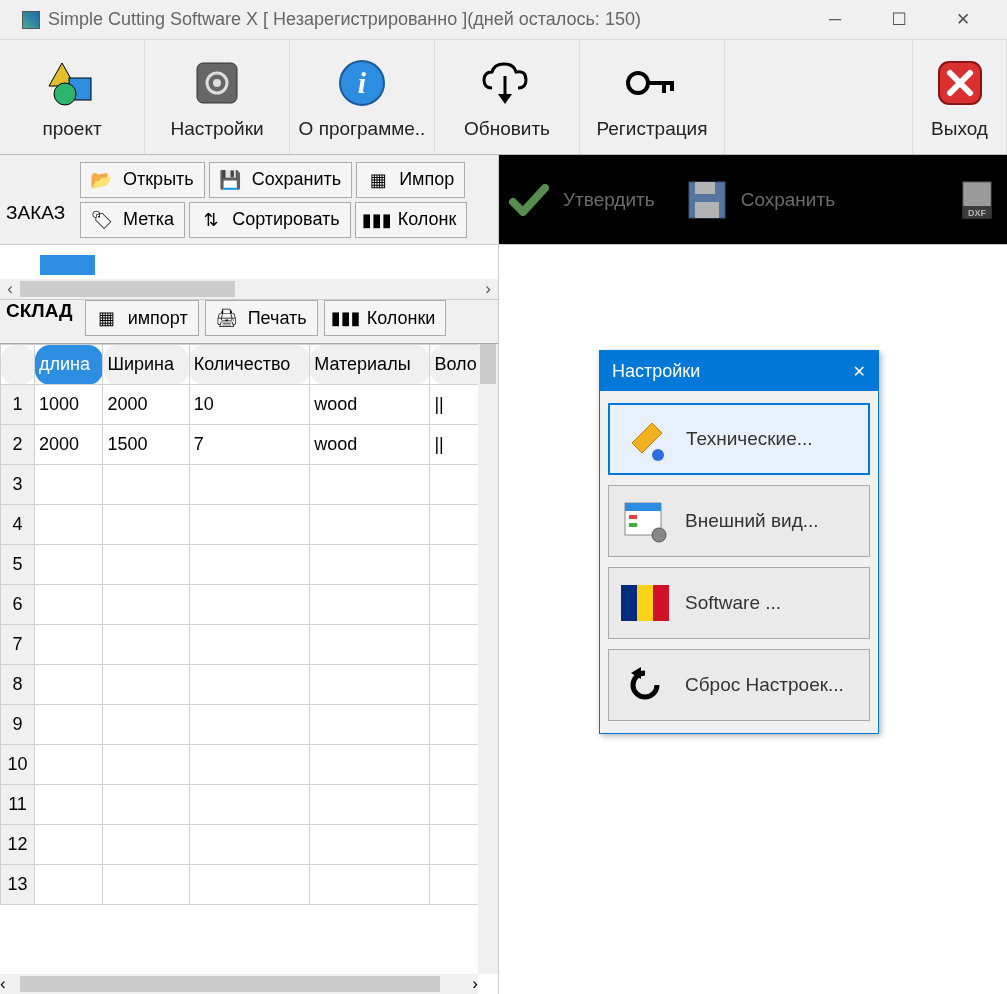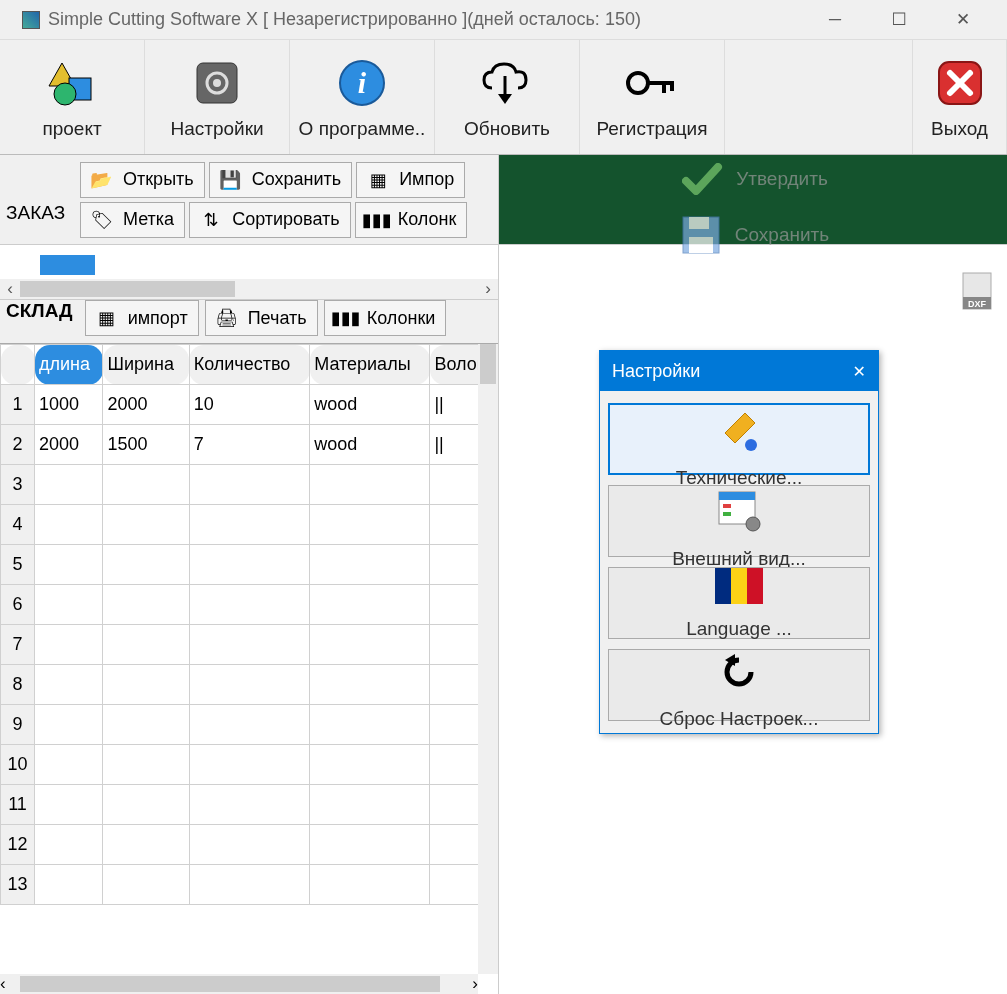--- a/index.html
+++ b/index.html
@@ -34,28 +34,28 @@
 .table-wrap { flex: 1; position: relative; overflow: hidden; background: #fff; }
 .grid { border-collapse: collapse; width: 100%; }
 .grid th, .grid td { border: 1px solid #d0d0d0; text-align: left; font-size: 18px; height: 40px; padding: 0 4px; }
 .grid th { background: #f0f0f0; font-weight: normal; border-radius: 15px; }
 .grid th.sel { background: #2d8de0; color: #fff; }
 .grid td.rownum { background: #f0f0f0; text-align: center; width: 34px; }
 .vscroll { position: absolute; right: 0; top: 0; bottom: 20px; width: 20px; background: #f0f0f0; }
 .vscroll .vthumb { position: absolute; top: 0; width: 16px; left: 2px; height: 40px; background: #ccc; }
 .bot-hscroll { position: absolute; bottom: 0; left: 0; right: 20px; height: 20px; background: #f0f0f0; display: flex; align-items: center; }
 .bot-hscroll .thumb { position: absolute; left: 20px; width: 420px; height: 16px; background: #ccc; }
-.right-toolbar { height: 90px; background: #14532d; border-bottom: 1px solid #ccc; display: flex; align-items: center; padding: 0 6px; gap: 8px; flex-direction: column; }
+.right-toolbar { height: 90px; background: #000000; border-bottom: 1px solid #ccc; display: flex; align-items: center; padding: 0 6px; gap: 28px; }
 .rt-btn { display: flex; align-items: center; gap: 10px; color: #999; font-size: 19px; opacity: 0.7; }
 .rt-ico { width: 48px; height: 48px; display: flex; align-items: center; justify-content: center; }
 .dialog { position: absolute; left: 100px; top: 195px; width: 280px; background: #f0f0f0; border: 1px solid #0078d7; box-shadow: 2px 2px 6px rgba(0,0,0,0.3); }
 .dlg-title { height: 40px; background: #0078d7; color: #fff; display: flex; align-items: center; padding: 0 12px; font-size: 18px; }
 .dlg-close { margin-left: auto; font-size: 16px; }
 .dlg-body { padding: 12px 8px; display: flex; flex-direction: column; gap: 10px; }
-.dlg-btn { height: 72px; border: 1px solid #aaa; background: #eaeaea; display: flex; align-items: center; gap: 14px; padding: 0 10px; font-size: 19px; color: #333; flex-direction: column; }
+.dlg-btn { height: 72px; border: 1px solid #aaa; background: #eaeaea; display: flex; align-items: center; gap: 14px; padding: 0 10px; font-size: 19px; color: #333; }
 .dlg-btn.sel { border: 2px solid #0078d7; background: #e8f1fb; }
 .dlg-ico { width: 52px; height: 52px; display: flex; align-items: center; justify-content: center; }
 </style>
 </head>
 <body>
 
 <div class="titlebar">
   <div class="app-icon"></div>
   <div class="title-text">Simple Cutting Software X [ Незарегистрированно ](дней осталось: 150)</div>
   <div class="winbtns">
@@ -371,21 +371,21 @@
           <span>Внешний вид...</span>
         </div>
         <div class="dlg-btn">
           <div class="dlg-ico">
               <svg width="48" height="36" viewBox="0 0 48 36">
                 <rect x="0" y="0" width="16" height="36" fill="#002B7F"></rect>
                 <rect x="16" y="0" width="16" height="36" fill="#FCD116"></rect>
                 <rect x="32" y="0" width="16" height="36" fill="#CE1126"></rect>
               </svg>
             </div>
-          <span>Language ...</span>
+          <span>Software ...</span>
         </div>
         <div class="dlg-btn">
           <div class="dlg-ico">
               <svg width="44" height="44" viewBox="0 0 44 44">
                 <path d="M34 22 A12 12 0 1 1 22 10" fill="none" stroke="#000" stroke-width="5"></path>
                 <polygon points="18,4 18,16 8,10" fill="#000"></polygon>
               </svg>
             </div>
           <span>Сброс Настроек...</span>
         </div>

